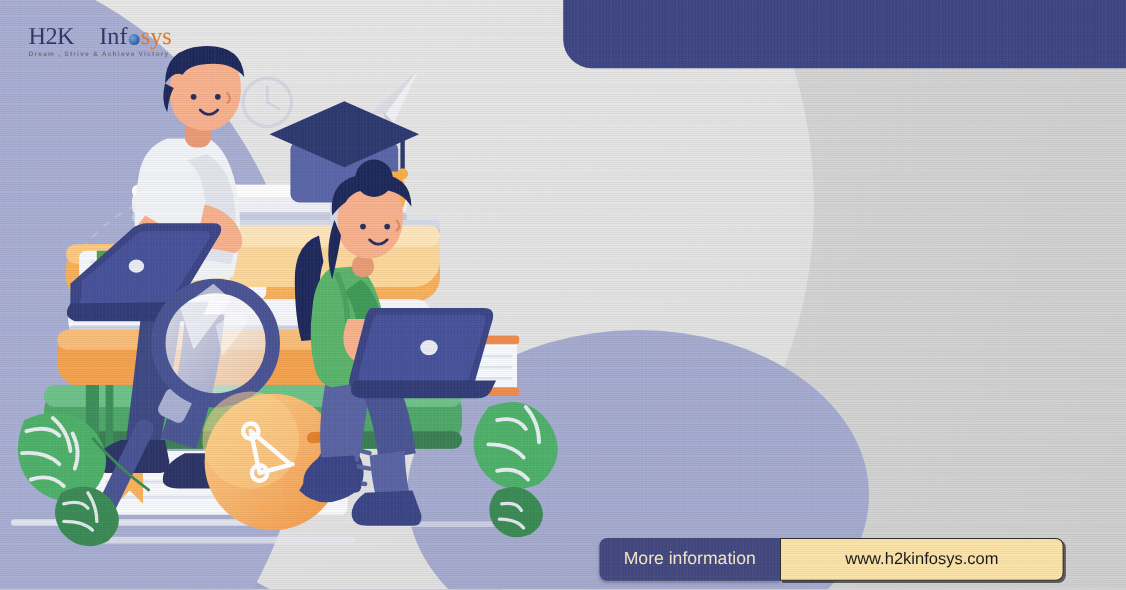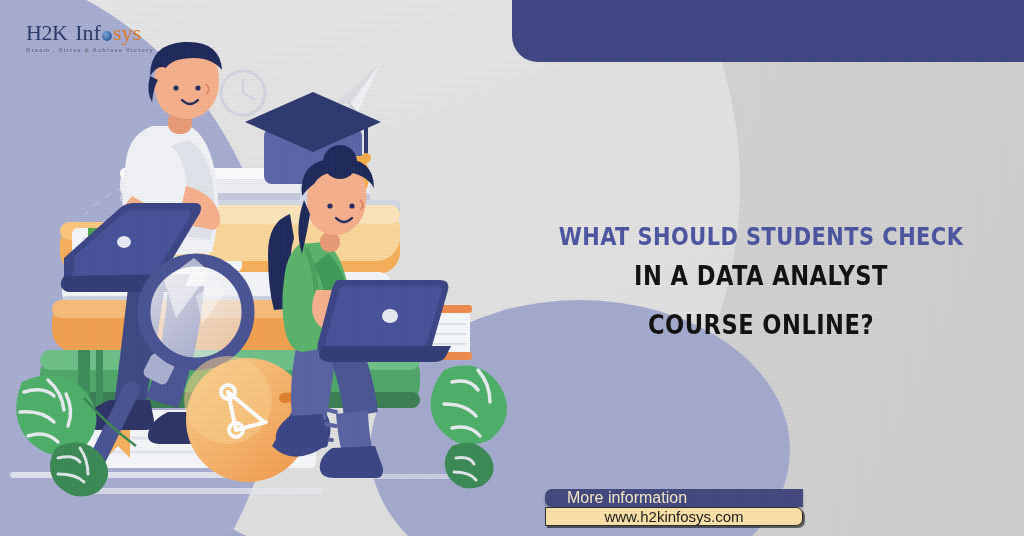--- a/index.html
+++ b/index.html
@@ -41,21 +41,21 @@
   .noise {
     position:absolute; inset:0; pointer-events:none; opacity:.07;
     background-image:
       repeating-linear-gradient(0deg, rgba(0,0,0,.5) 0 1px, transparent 1px 2px),
       repeating-linear-gradient(90deg, rgba(255,255,255,.5) 0 1px, transparent 1px 3px);
   }
   
   .logo { position:absolute; left:26px; top:22px; width:170px; }
   .logo-main { font-family:"Liberation Serif", serif; font-size:22px; line-height:1; white-space:nowrap; }
   .logo-h2k { font-weight:normal; color:#2b3a6b; letter-spacing:-.5px; }
-  .logo-info { color:#2b3a6b; margin-left:8px; }
+  .logo-info { color:#2b3a6b; margin-left:23px; }
   .logo-globe {
     display:inline-block; width:10px; height:10px; border-radius:50%;
     background:radial-gradient(circle at 35% 35%,#7ba7d8,#2e5fa3 70%,#1d3f74);
     position:relative; top:1px; margin:0 1px;
   }
   .logo-sys { color:#e0782a;font-family:Liberation Serif, serif; }
   .logo-tag {
     font-size:6px; color:#6d7280; letter-spacing:1.1px;
     margin-top:3px; white-space:nowrap; font-weight:bold;
   }
@@ -63,21 +63,21 @@
   .headline { position:absolute; left:520px; top:218px; width:482px; text-align:center; }
   .hl-line {
     font-weight:bold; font-style:normal; letter-spacing:.5px;
     line-height:1.5; text-transform:uppercase;
     font-family:"DejaVu Sans", sans-serif; font-stretch:condensed;
   }
   .hl1 { font-size:25px; color:#4c55a0; transform:scaleX(.93); }
   .hl2 { font-size:27px; color:#111111; transform:scaleX(.93); }
   .hl3 { font-size:27px; color:#111111; transform:scaleX(.93); margin-top:9px; }
   
-  .cta { position:absolute; left:545px; top:489px; height:39px; display:flex;flex-direction:column; }
+  .cta { position:absolute; left:545px; top:489px; height:39px; display:flex; }
   .cta-left {
     background:#43497f; color:#f6e8c8; font-size:16px;
     display:flex; align-items:center; padding:0 22px;
     border-top-left-radius:7px; border-bottom-left-radius:7px;
     box-shadow:0 2px 3px rgba(0,0,0,.25);
   }
   .cta-right {
     background:#fbe2a9; color:#1a1a1a; font-size:15px;
     display:flex; align-items:center; justify-content:center;
     width:258px; border:1.5px solid #2c2c2c;
@@ -317,25 +317,20 @@
     </g>
   </svg>
 
   <div class="logo">
     <div class="logo-main">
       <span class="logo-h2k">H2K</span><span class="logo-info">Inf</span><span class="logo-globe"></span><span class="logo-sys">sys</span>
     </div>
     <div class="logo-tag">Dream , Strive &amp; Achieve Victory</div>
   </div>
 
-  <div class="headline">
-    <div class="hl-line hl1">WHAT SHOULD STUDENTS CHECK</div>
-    <div class="hl-line hl2">IN A DATA ANALYST</div>
-    <div class="hl-line hl3">COURSE ONLINE?</div>
-  </div>
 
   <div class="cta">
     <div class="cta-left">More information</div>
     <div class="cta-right">www.h2kinfosys.com</div>
   </div>
 
   <div class="noise"></div>
 </div>
 
 </body></html>

